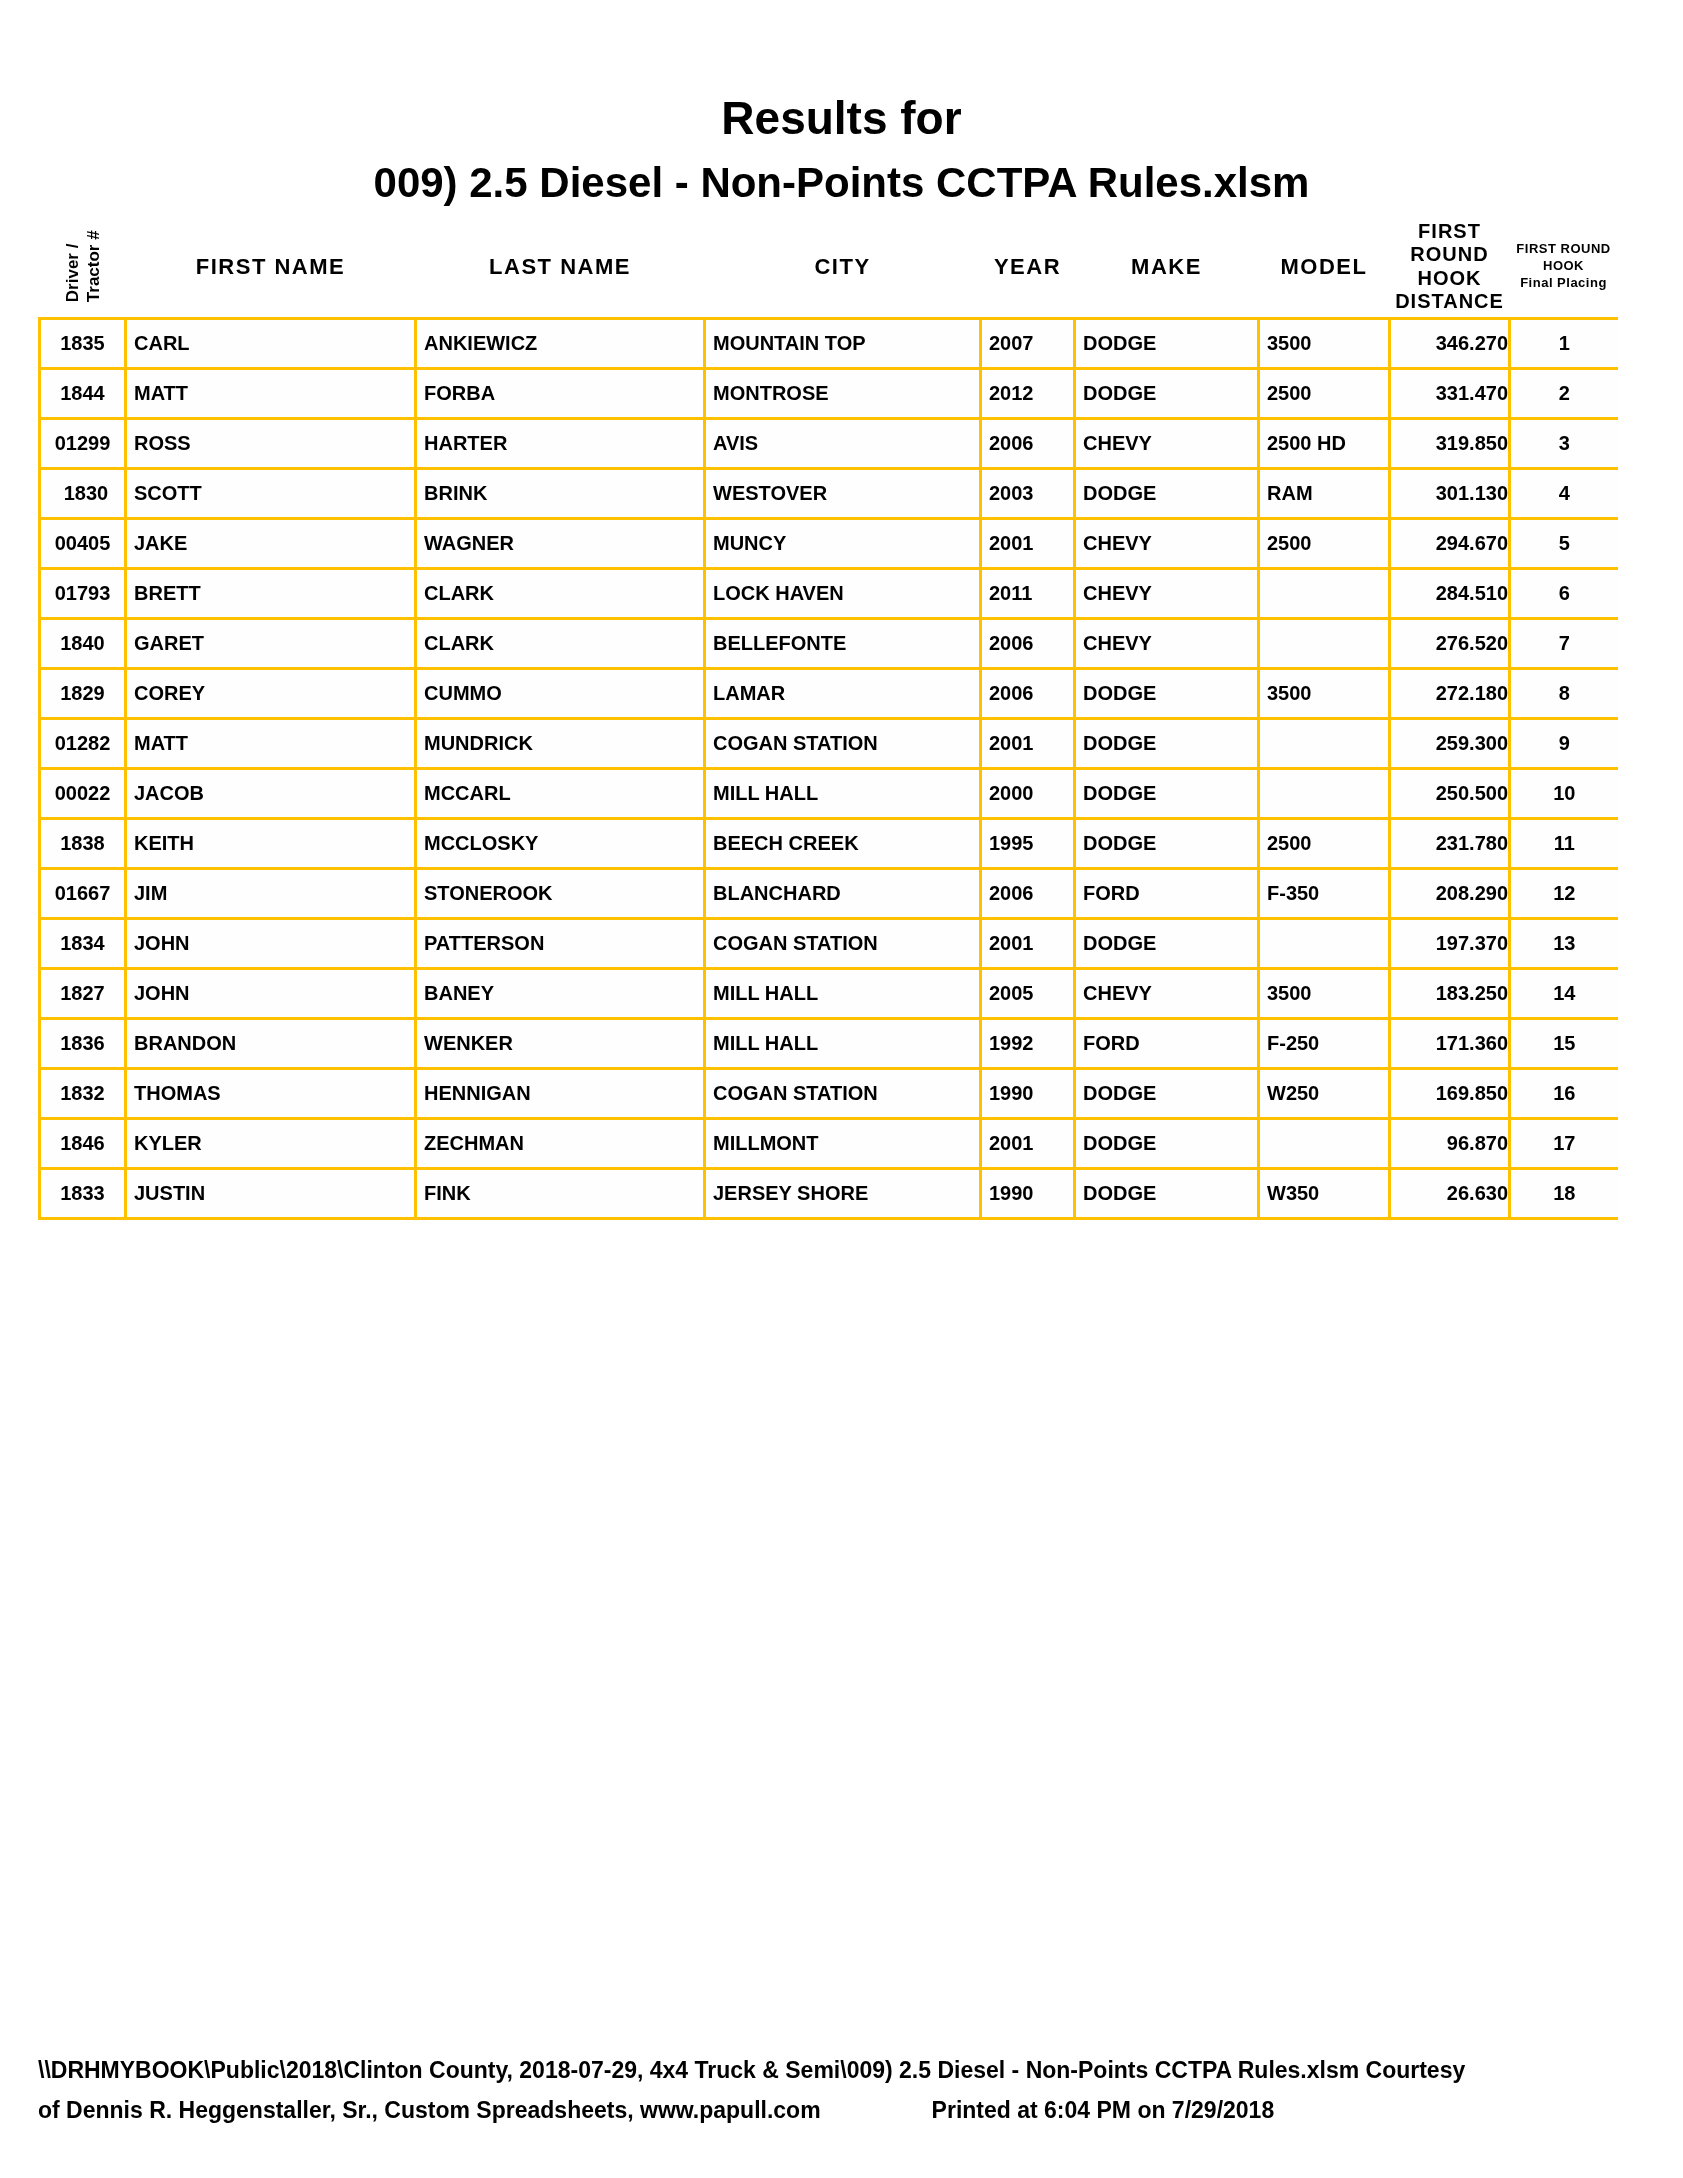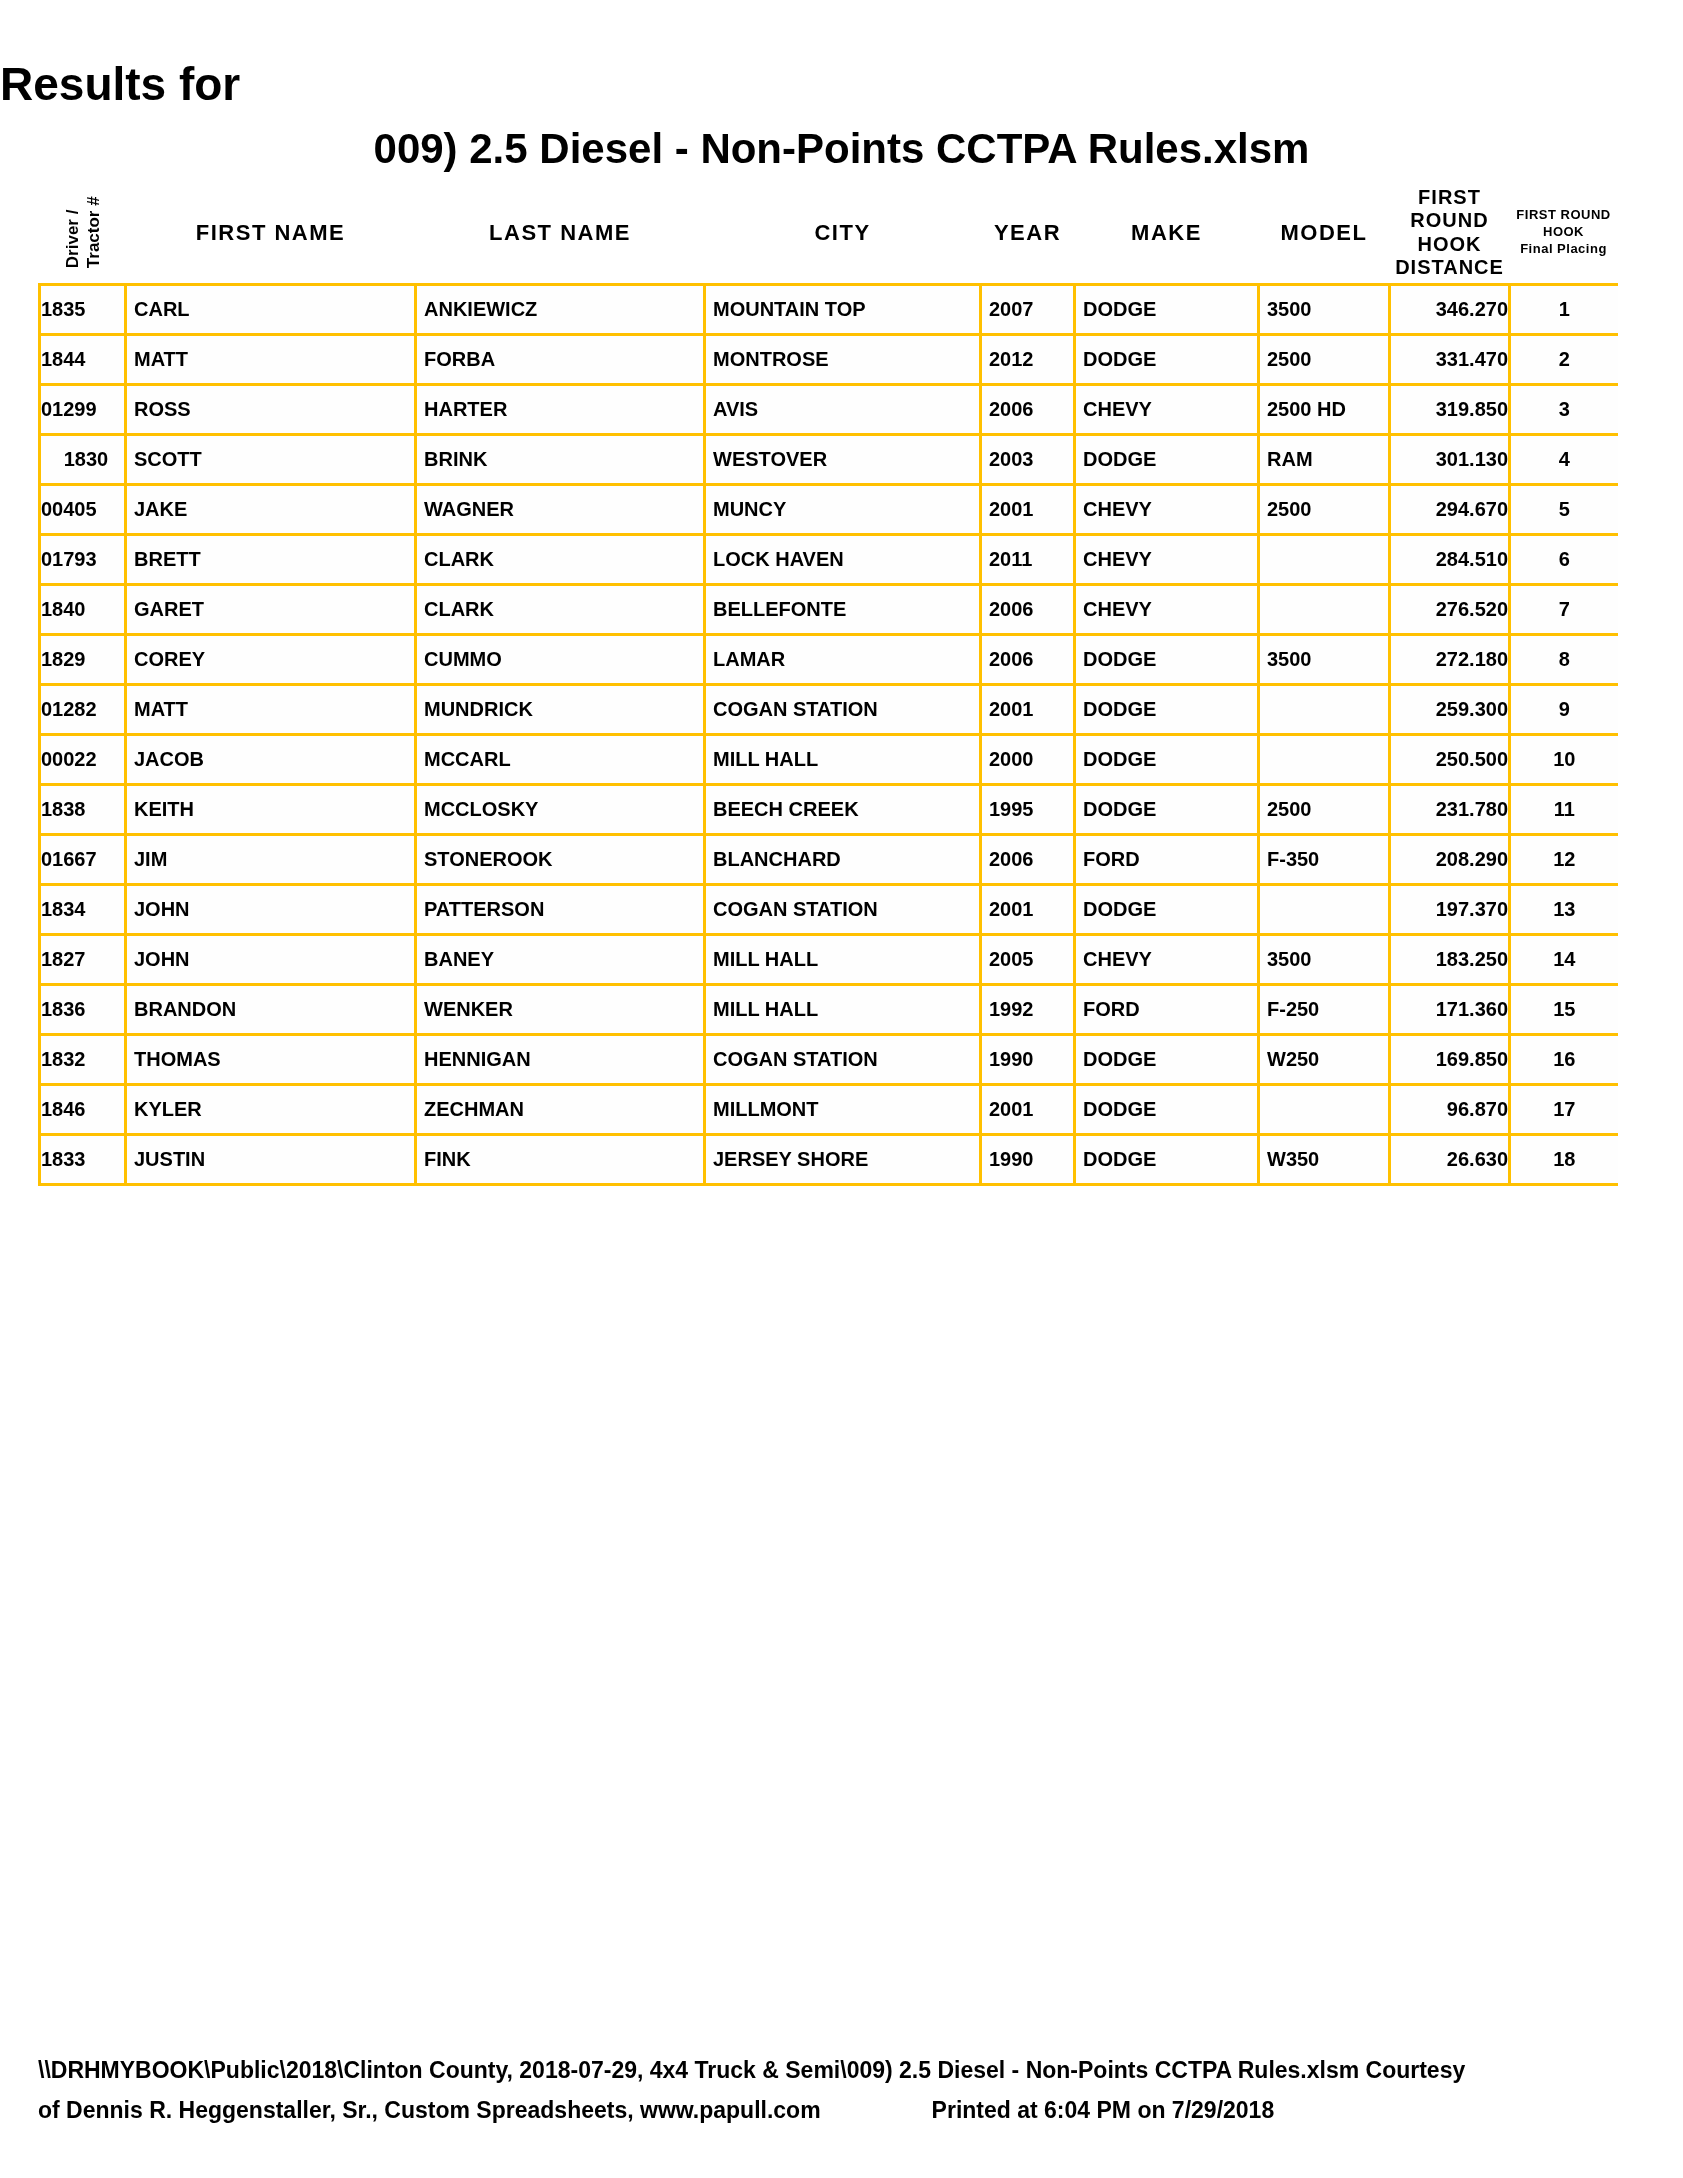--- a/index.html
+++ b/index.html
@@ -8,21 +8,22 @@
     position: relative;
     width: 1683px;
     height: 2178px;
     background: #ffffff;
     color: #000000;
     font-family: "Liberation Sans", "DejaVu Sans", sans-serif;
     font-weight: 700;
     overflow: hidden;
   }
   .title1 {
-    padding-top: 57px;
+    padding-top: 91px;
+    text-align: center;
     font-size: 46px;
     letter-spacing: 0px;
   }
   .title2 {
     margin-top: 14px;
     text-align: center;
     font-size: 42px;
     letter-spacing: 0px;
   }
   table.results {
@@ -77,21 +78,21 @@
     border: 3px solid #FFC000;
     height: 50px;
     font-size: 20px;
     font-weight: 700;
     vertical-align: middle;
     background: #fefefe;
     overflow: hidden;
     white-space: nowrap;
   }
   tbody td:last-child { border-right: none; }
-  td.c-driver { text-align: left; }
+  td.c-driver { text-align: center; }
   td.c-driver.align-left { text-align: center; padding-left: 7px; }
   td.c-text  { text-align: left; padding-left: 7px; }
   td.c-dist  { text-align: right; }
   td.c-place { text-align: center; }
 
   .footer {
     position: absolute;
     left: 38px;
     right: 22px;
     top: 2051px;

